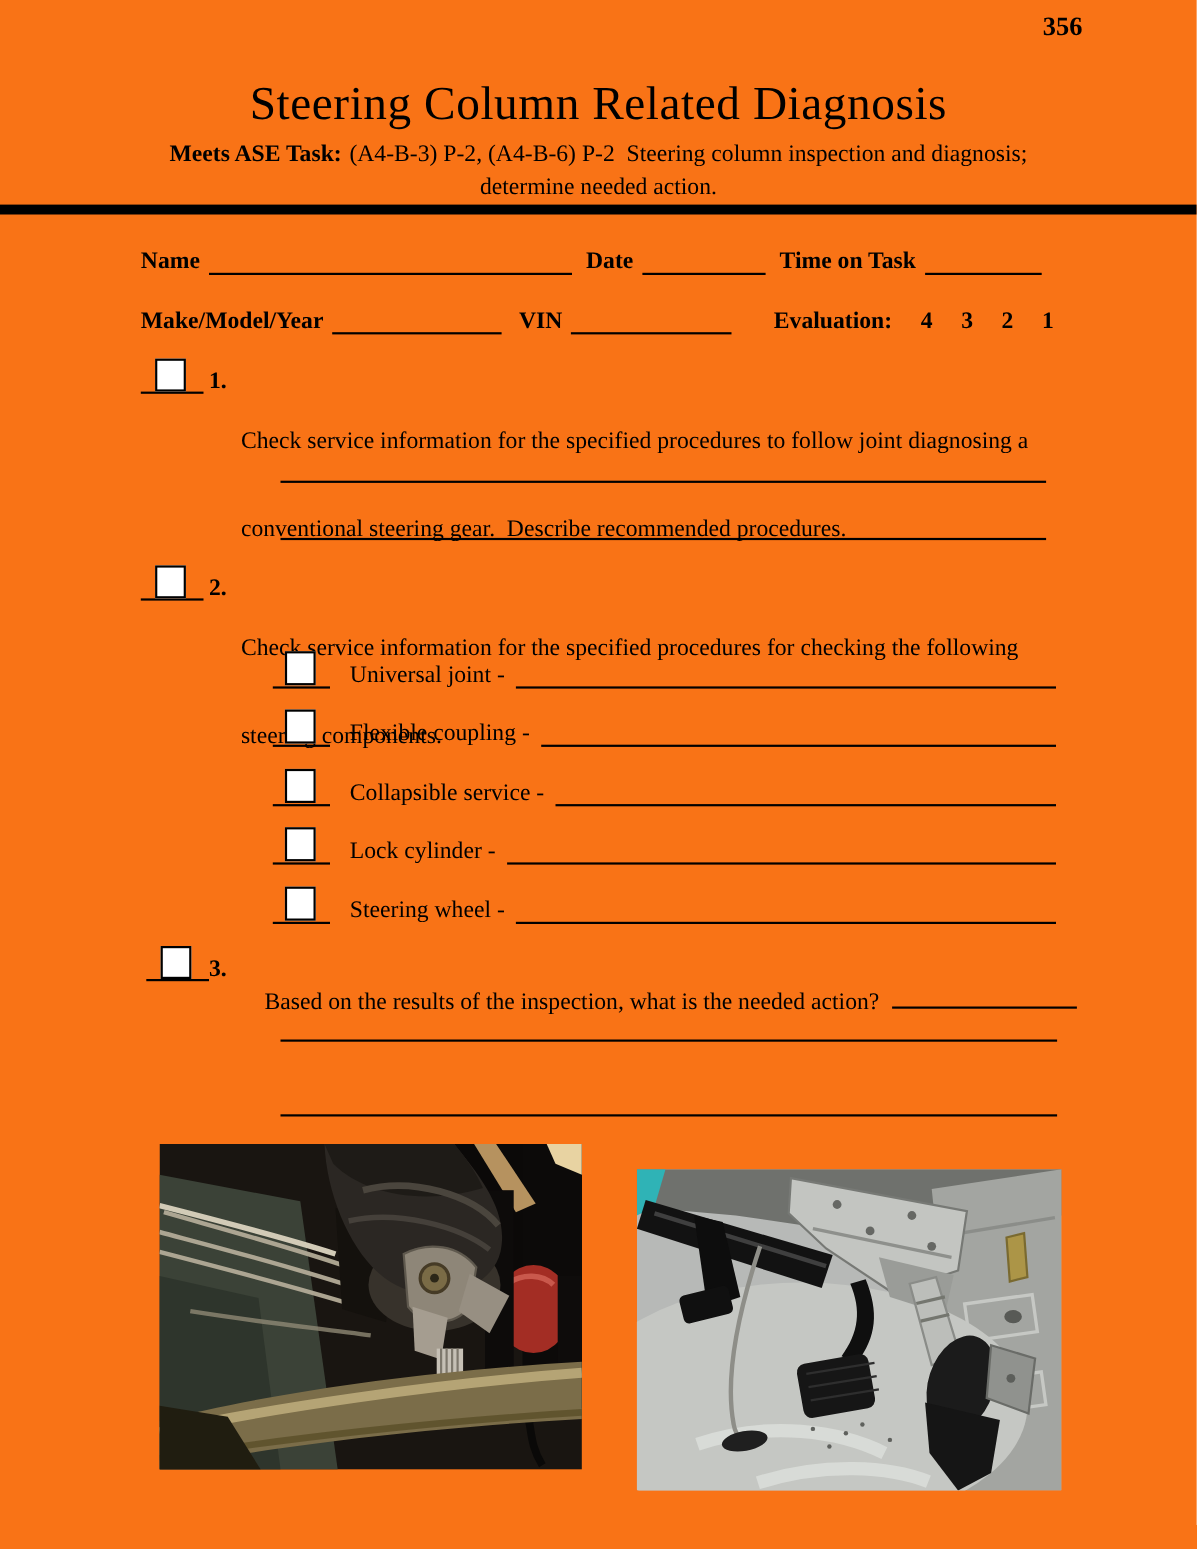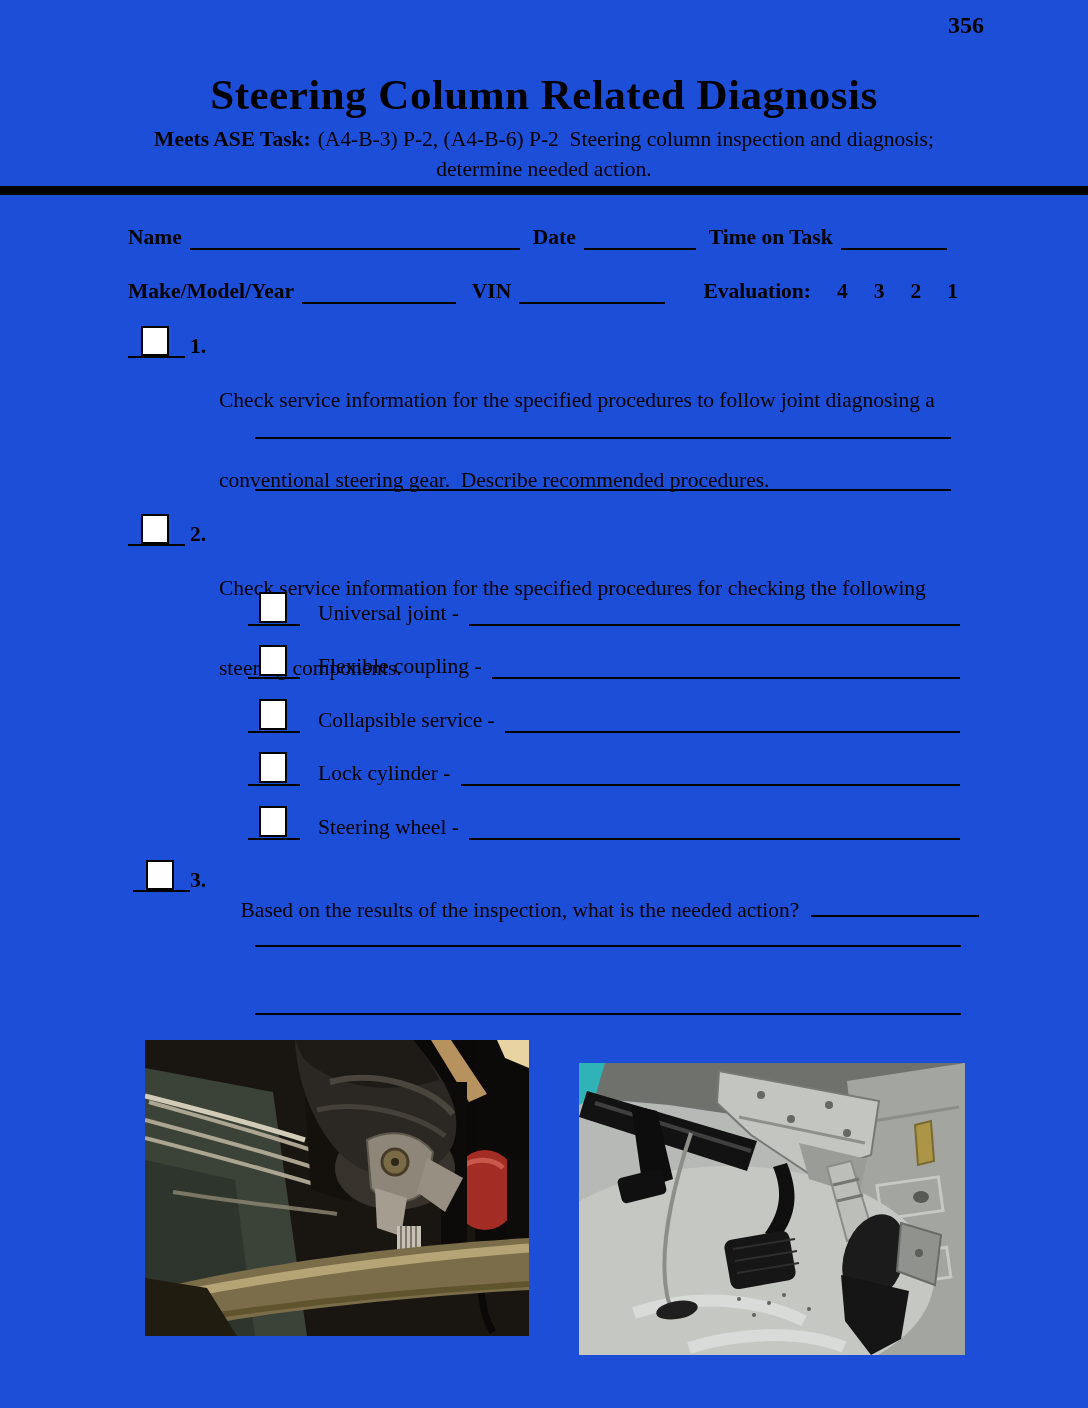--- a/index.html
+++ b/index.html
@@ -1,22 +1,22 @@
 <!DOCTYPE html>
 <html><head>
 <meta charset="utf-8">
 <style>
   * { margin:0; padding:0; box-sizing:border-box; }
   html,body { background:#ffffff; }
   body { font-family:"Liberation Serif", serif; color:#000; }
-  .page { position:relative; width:1088px; height:1408px; background:#1d4ed8; overflow:hidden; }
+  .page { position:relative; width:1088px; height:1408px; background:#f97316; overflow:hidden; }
 
   .pageno { position:absolute; left:948px; top:12px; font-size:24px; font-weight:bold; }
   .title  { position:absolute; left:0; top:70px; width:100%; text-align:center;
-            font-size:43px; font-weight:bold; letter-spacing:.5px; }
+            font-size:43px; font-weight:normal; letter-spacing:.5px; }
   .sub1, .sub2 { position:absolute; left:0; width:100%; text-align:center; font-size:21.5px; white-space:pre; }
   .sub1 { top:127px; }
   .sub2 { top:157px; }
   .sub1 .b { font-weight:bold; margin-right:7px; }
   .rule { position:absolute; left:0; top:186px; width:1088px; height:9px; background:#000; }
 
   .frow { position:absolute; display:flex; align-items:flex-end; font-size:21.5px; }
   .lbl  { font-weight:bold; white-space:nowrap; line-height:26px;text-align:center; }
   .fill { display:inline-block; border-bottom:2px solid #000; height:26px; }
   .ml8  { margin-left:8px; } .ml13 { margin-left:13px; } .ml16 { margin-left:16px; } .ml22 { margin-left:38px; }

